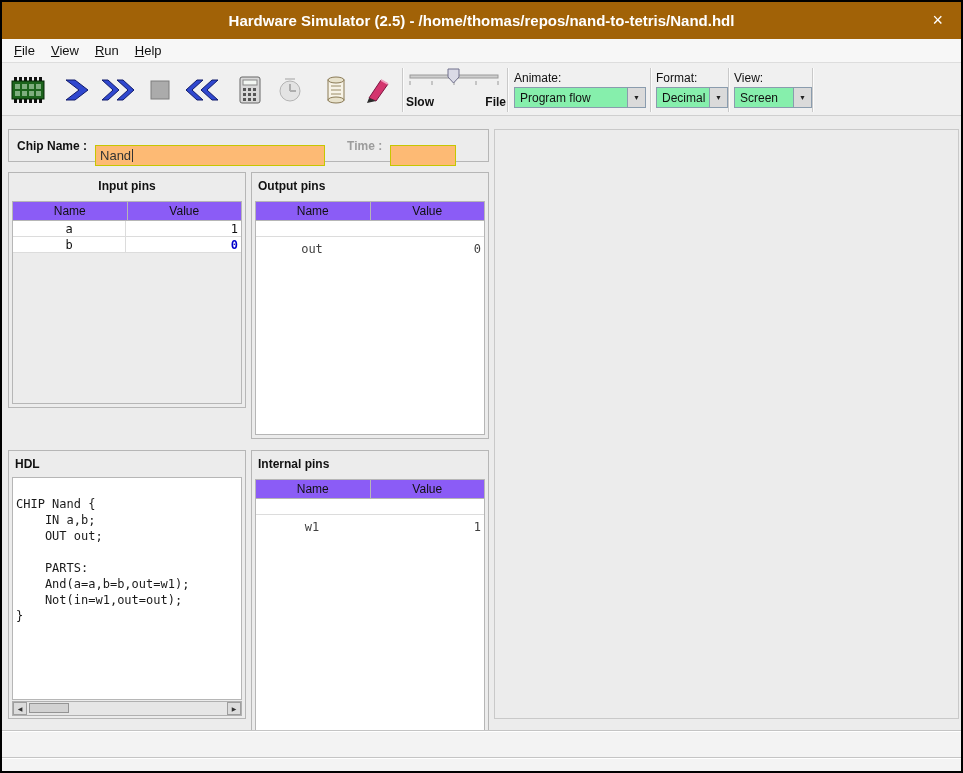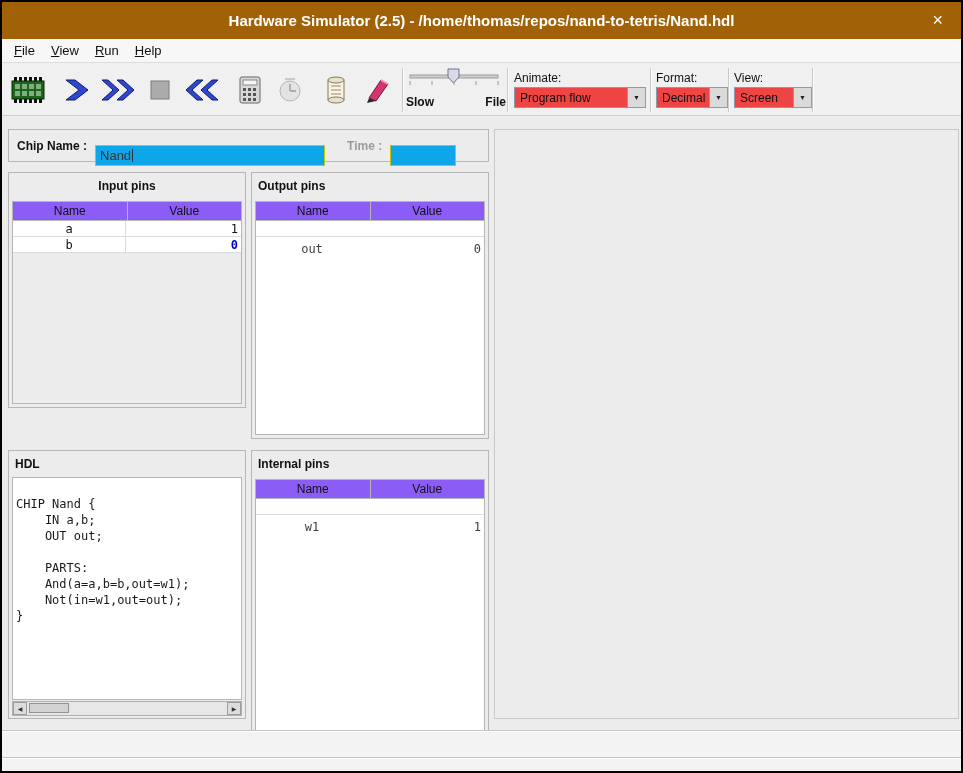--- a/index.html
+++ b/index.html
@@ -20,32 +20,32 @@
   .toolbar { position:absolute; left:0; top:61px; right:0; height:53px; background:#f0f0f0; border-bottom:1px solid #cfcfcf; }
   .tbtn { position:absolute; top:7px; width:40px; height:40px; display:flex; align-items:center; justify-content:center; }
   .tb-sep { position:absolute; top:5px; height:44px; width:2px; border-left:1px solid #c9c9c9; border-right:1px solid #fbfbfb; }
 
   .slider-wrap { position:absolute; left:404px; top:4px; width:100px; height:46px; }
   .slider-labels { position:absolute; left:0; right:0; top:28px; display:flex; justify-content:space-between; }
   .slider-labels span { font-size:12px; font-weight:bold; color:#111; }
 
   .tb-group { position:absolute; top:8px; }
   .tb-label { font-size:12px; color:#111; margin-bottom:4px; display:block; }
-  .combo { position:absolute; top:24px; height:21px; background:#ef4444; border:1px solid #8a9cae; display:flex; }
+  .combo { position:absolute; top:24px; height:21px; background:#86efac; border:1px solid #8a9cae; display:flex; }
   .combo-text { flex:1; font-size:12px; padding:3px 4px 0 5px; white-space:nowrap; overflow:hidden; color:#111; }
   .combo-btn { width:18px; background:#dadada; border-left:1px solid #8a9cae; display:flex; align-items:center; justify-content:center; font-size:7px; color:#222; }
 
   
   .panel { position:absolute; background:#ececec; border:1px solid #b6b6b6; }
   .panel-title { font-size:12px; font-weight:bold; color:#111; padding:6px 6px 2px 6px; }
 
   
   .chip-panel { left:6px; top:127px; width:481px; height:33px; display:flex; align-items:center; padding:0 8px; }
   .chip-label { font-size:12px; font-weight:bold; color:#111; white-space:nowrap; }
-  .yellow-field { height:21px; background:#0ea5e9; border:1px solid #c6c600; display:flex; align-items:center;margin-top:19px; }
+  .yellow-field { height:21px; background:#fdba74; border:1px solid #c6c600; display:flex; align-items:center;margin-top:19px; }
   .name-field { width:230px; margin-left:8px; }
   .name-field .field-text { font-size:13px; color:#333; padding-left:4px; }
   .cursor { width:1px; height:13px; background:#333; margin-left:1px; }
   .time-label { font-size:12px; font-weight:bold; color:#9c9c9c; margin-left:22px; white-space:nowrap; }
   .time-field { width:66px; margin-left:8px; }
 
   
   .pin-table { position:absolute; left:3px; right:3px; top:28px; bottom:3px; border:1px solid #b6b6b6; background:#fff; overflow:hidden; }
   .pin-table.graybody { background:#ececec; }
   .thead { display:flex; height:19px; background:#8b5cf6; border-bottom:1px solid #b6b6b6; }

